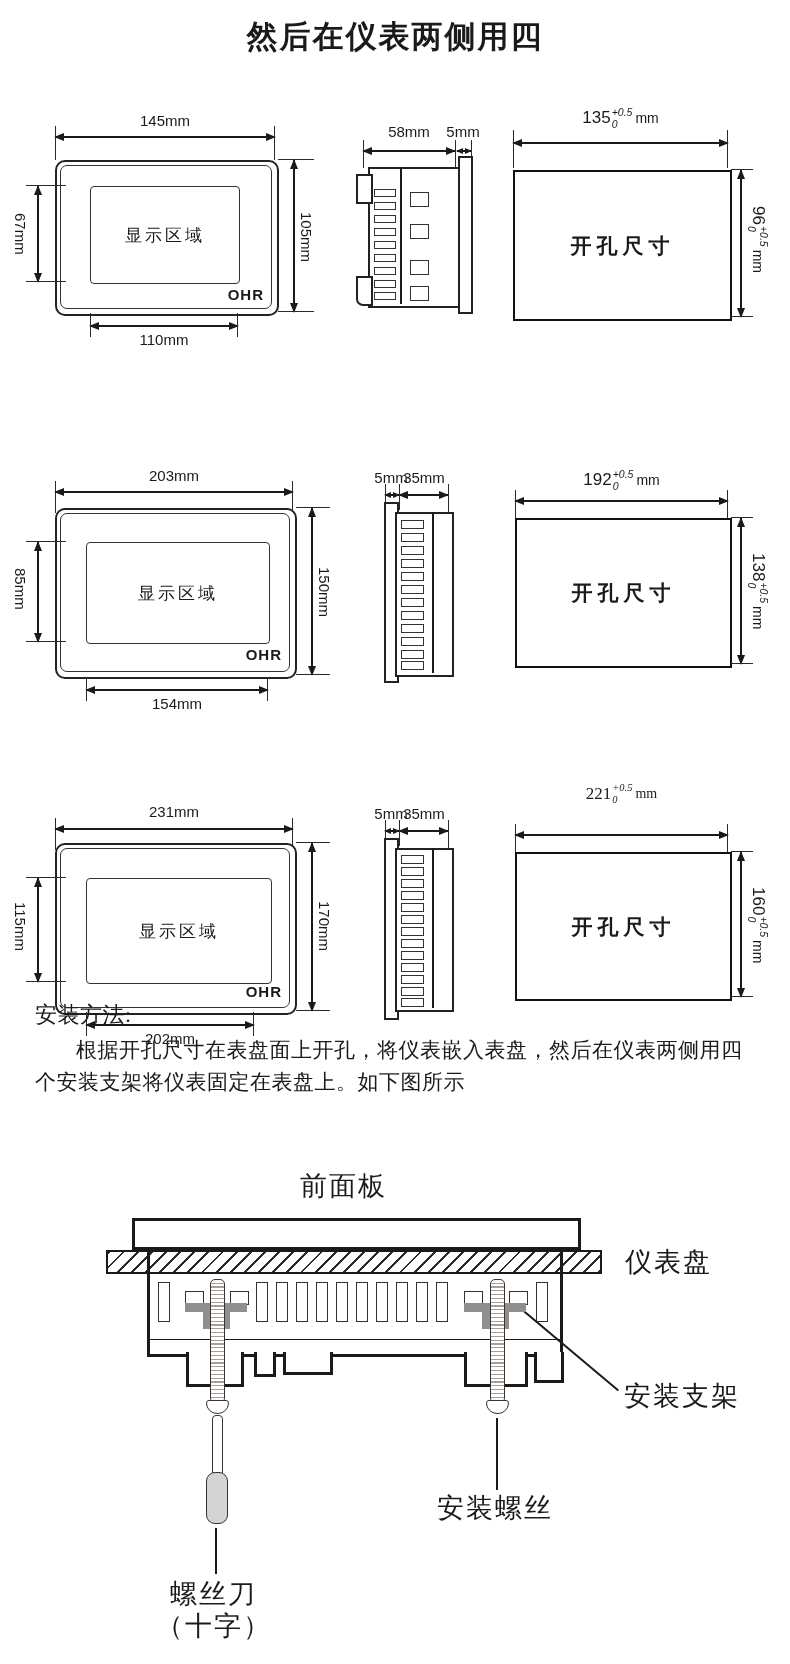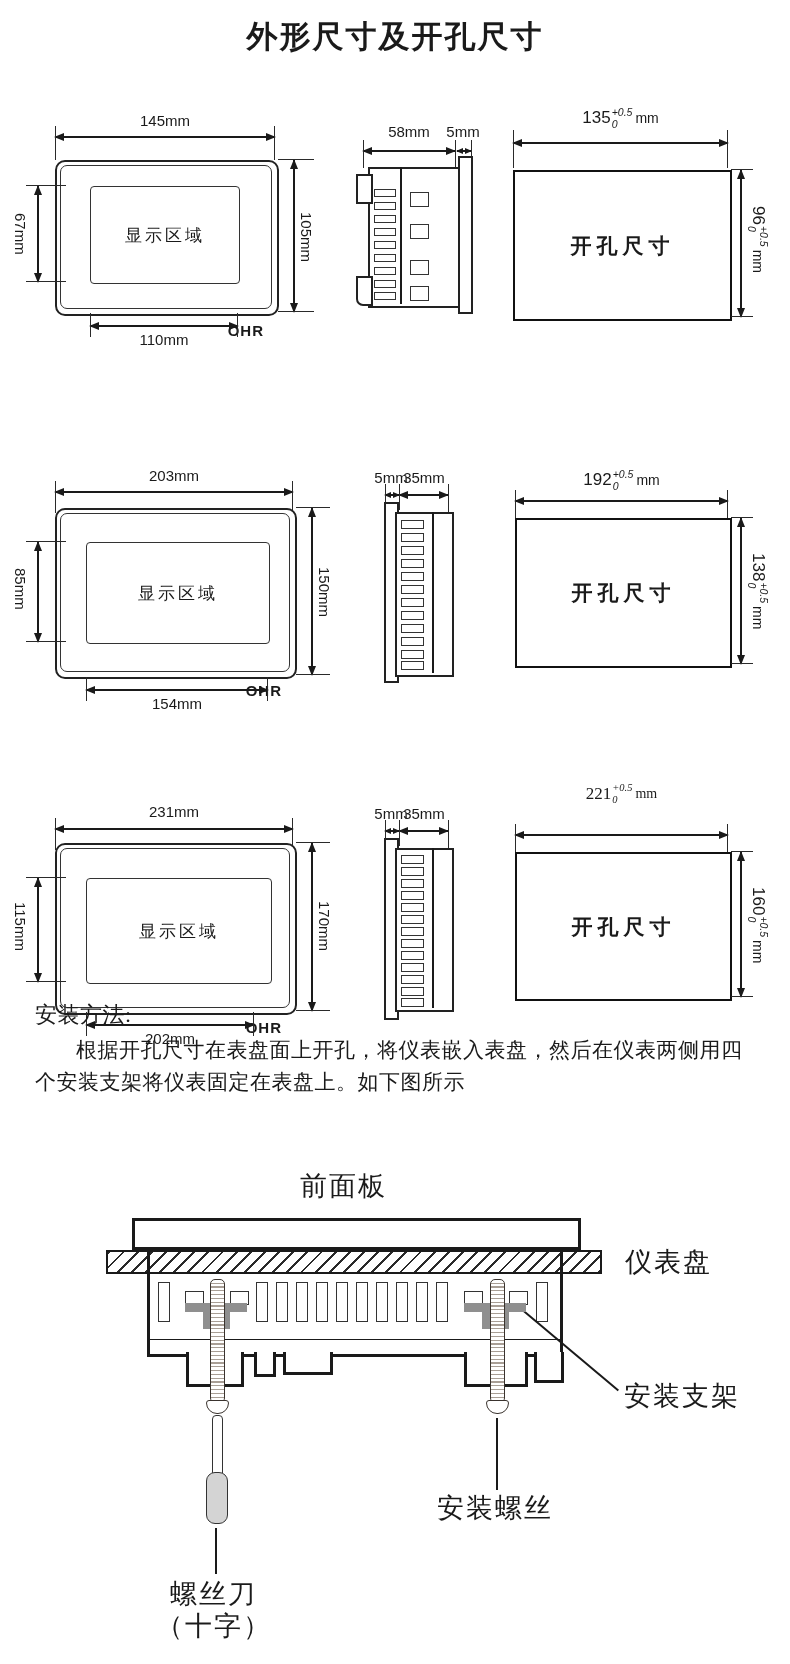--- a/index.html
+++ b/index.html
@@ -6,21 +6,21 @@
   #page{position:relative;width:790px;height:1664px;background:#fff;color:#1a1a1a;
         font-family:"Liberation Sans",sans-serif;overflow:hidden;}
   .abs{position:absolute;}
   
   .title{font-size:31px;font-weight:bold;letter-spacing:2px;text-align:center;width:790px;}
   .sect-h{font-size:23px;letter-spacing:1px;}
   .dlab{position:absolute;font-size:15px;text-align:center;white-space:nowrap;}
   .vm{position:absolute;writing-mode:vertical-rl;font-size:15px;white-space:nowrap;}
   .disp{display:flex;align-items:center;justify-content:center;font-size:17px;letter-spacing:3px;
         font-family:"Liberation Serif",serif;}
-  .brand{font-weight:bold;font-size:15px;letter-spacing:1px;text-align:right;margin-top:36px;}
+  .brand{font-weight:bold;font-size:15px;letter-spacing:1px;text-align:right;}
   .cutlab{display:flex;align-items:center;justify-content:center;font-size:21px;font-weight:bold;
         letter-spacing:5px;font-family:"Liberation Serif",serif;}
   .para{font-size:21px;font-family:"Liberation Serif",serif;letter-spacing:0.5px;white-space:nowrap;}
   .diag-lab{position:absolute;font-size:27px;font-family:"Liberation Serif",serif;letter-spacing:2px;white-space:nowrap;}
   
   .obox{position:absolute;border:2.2px solid #222;border-radius:10px;background:#fff;}
   .ibox{position:absolute;border:1.4px solid #333;border-radius:7px;}
   .dbox{position:absolute;border:1.6px solid #333;border-radius:4px;}
   .cbox{position:absolute;border:2.6px solid #111;background:#fff;}
   .sbox{position:absolute;border:2px solid #222;background:#fff;}
@@ -58,21 +58,21 @@
   .shead{position:absolute;z-index:4;border:1.6px solid #3a332e;background:#fff;border-radius:3px 3px 11px 11px;}
   .tab{position:absolute;border:1.6px solid #333;background:#fff;z-index:2;}
   .gray{position:absolute;background:#8f8f8f;z-index:2;}
   .leader{position:absolute;background:#1a1a1a;}
 </style>
 </head>
 <body>
 
 <div id="page">
 
-  <div class="abs title" style="left:0;top:16px;">外形尺寸及开孔尺寸</div>
+  <div class="abs title" style="left:0;top:16px;">然后在仪表两侧用四</div>
 
 
   <div class="dlab" style="left:55px;top:112px;width:220px;">145mm</div>
   <div class="dimh" style="left:55px;top:136px;width:220px;">
       <i class="a al"></i>
       <i class="a ar"></i>
     </div>
   <div class="tkv" style="left:55px;top:126px;height:34px;"></div>
   <div class="tkv" style="left:274px;top:126px;height:34px;"></div>
 

